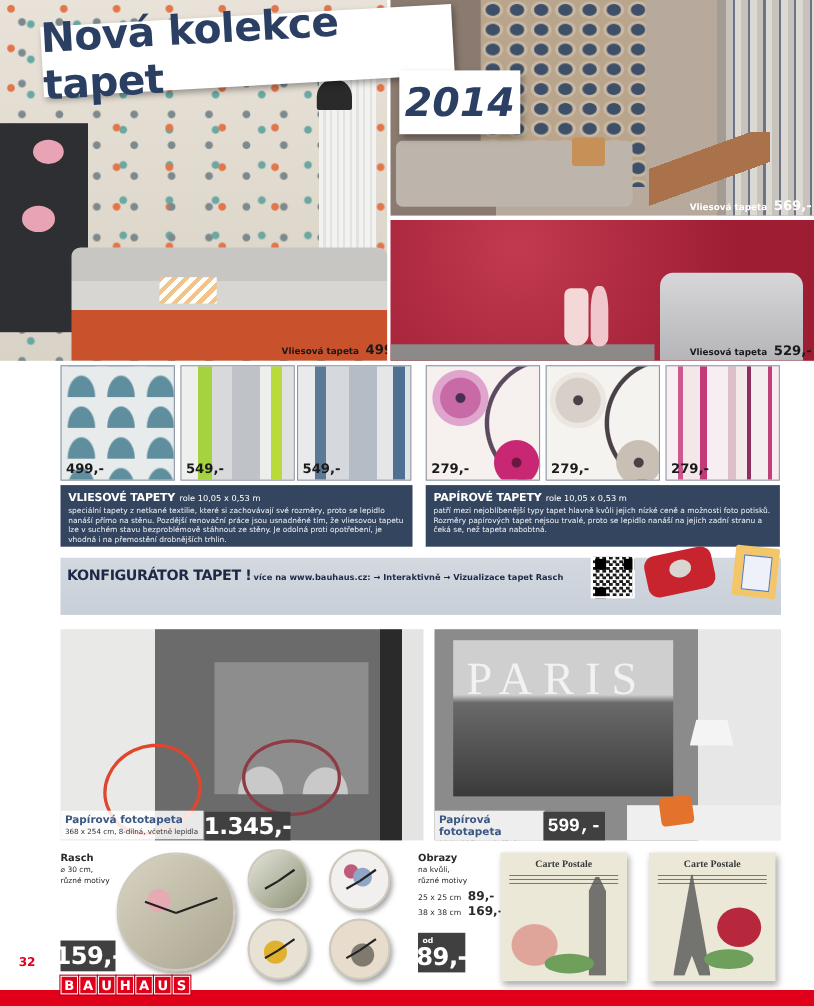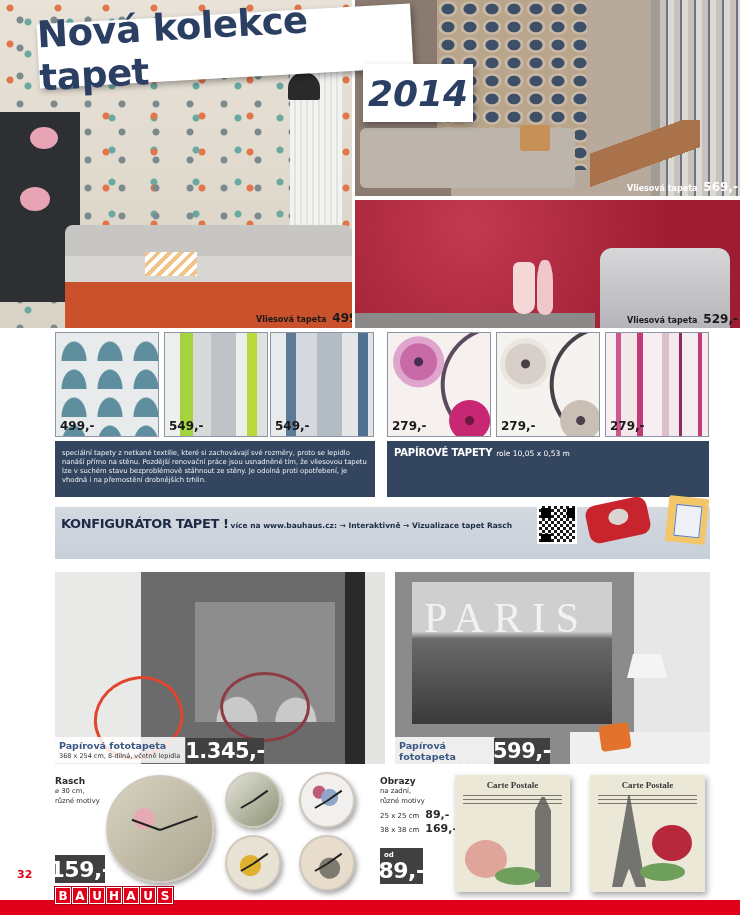--- a/index.html
+++ b/index.html
@@ -362,26 +362,30 @@
     <span class="sprice">279,-</span>
   </div>
 <div class="swatch" id="sw5">
     <span class="sprice">279,-</span>
   </div>
 <div class="swatch" id="sw6">
     <span class="sprice">279,-</span>
   </div>
 
 <div class="info-box" id="info-vlies">
+  <div class="h">
+    <span>VLIESOVÉ TAPETY</span><span class="sub">role 10,05 x 0,53 m</span>
+  </div>
   <div class="body">speciální tapety z netkané textilie, které si zachovávají své rozměry, proto se lepidlo nanáší přímo na stěnu. Pozdější renovační práce jsou usnadněné tím, že vliesovou tapetu lze v suchém stavu bezproblémově stáhnout ze stěny. Je odolná proti opotřebení, je vhodná i na přemostění drobnějších trhlin.</div>
 </div>
 <div class="info-box" id="info-papir">
   <div class="h">
     <span>PAPÍROVÉ TAPETY</span><span class="sub">role 10,05 x 0,53 m</span>
   </div>
+  <div class="body">patří mezi nejoblíbenější typy tapet hlavně kvůli jejich nízké ceně a možnosti foto potisků. Rozměry papírových tapet nejsou trvalé, proto se lepidlo nanáší na jejich zadní stranu a čeká se, než tapeta nabobtná.</div>
 </div>
 
 <div class="promo">
   <div class="line1">
     <span>KONFIGURÁTOR TAPET !</span><span class="small">více na www.bauhaus.cz: → Interaktivně → Vizualizace tapet Rasch</span>
   </div>
   <div class="qr"></div>
   <div class="mousepad"></div>
   <div class="catalog"></div>
 </div>
@@ -402,21 +406,21 @@
       <span>PARIS</span>
     </div>
   <div class="lamp"></div>
   <div class="sofa"></div>
   <div class="cushion"></div>
   <div class="fw-label" style="left:0; top:165px; width:100px;">
     <div class="t">Papírová fototapeta</div>
     <div class="d">184 x 127 cm, 1-dílná</div>
   </div>
 </div>
-<div class="price-tag" style="left:494px; top:738px; width:56px; height:26px; font-size:21px;">599,-</div>
+<div class="price-tag" style="left:494px; top:738px; width:56px; height:26px; font-size:17px;font-family:Liberation Mono, monospace;">599,-</div>
 
 <div class="product-head" style="left:55px; top:776px;">
   <div class="t">Rasch</div>
   <div class="d">⌀ 30 cm,</div>
   <div class="d">různé motivy</div>
 </div>
 <div class="clock" id="clock-big">
     <div class="hand1"></div>
     <div class="hand2"></div>
   </div>
@@ -433,21 +437,21 @@
     <div class="hand2"></div>
   </div>
 <div class="clock sm" id="clock-5">
     <div class="hand1"></div>
     <div class="hand2"></div>
   </div>
 <div class="price-tag" style="left:55px; top:855px; width:50px; height:28px; font-size:22px;">159,-</div>
 
 <div class="product-head" style="left:380px; top:776px;">
   <div class="t">Obrazy</div>
-  <div class="d">na zadní,</div>
+  <div class="d">na kvůli,</div>
   <div class="d">různé motivy</div>
 </div>
 <div class="sizes" style="left:380px; top:808px;">
   <div class="row">
       <span>25 x 25 cm</span>
       <span class="p">89,-</span>
     </div>
   <div class="row">
       <span>38 x 38 cm</span>
       <span class="p">169,-</span>

